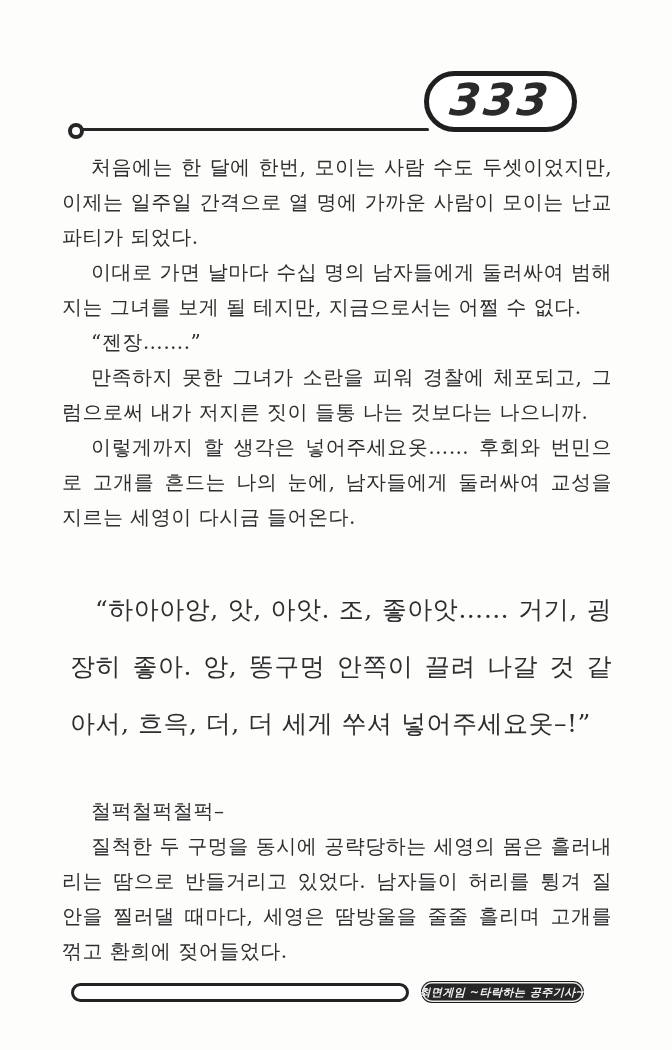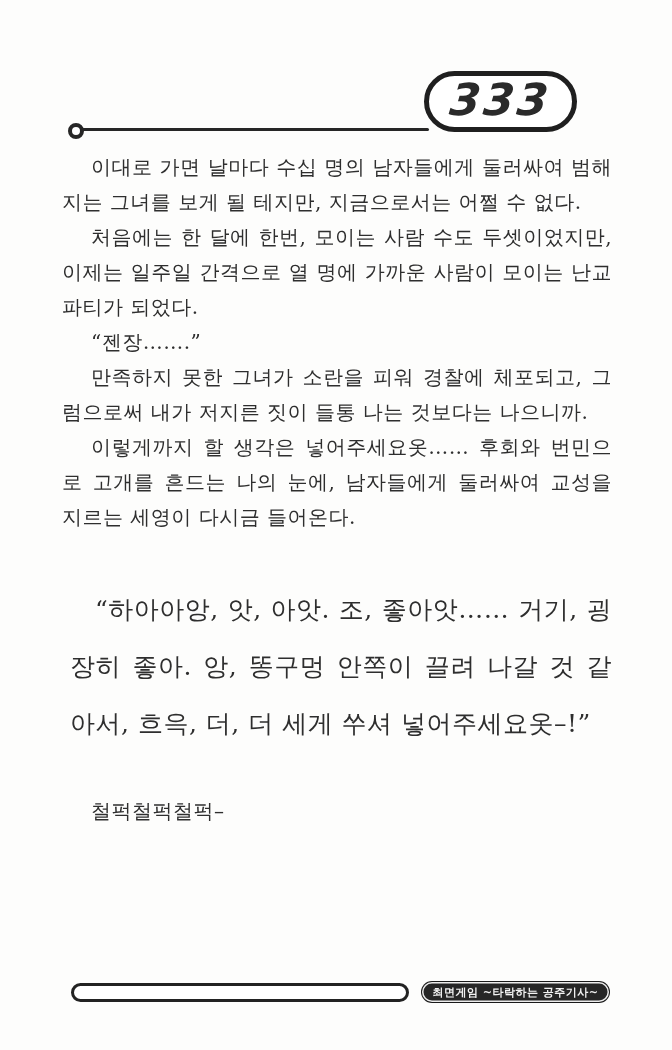--- a/index.html
+++ b/index.html
@@ -98,28 +98,29 @@
     width: 332px;
     height: 13px;
     border: 3px solid #222;
     border-radius: 12px;
     background: #fff;
   }
   .series-badge {
     position: absolute;
     left: 422px;
     top: 982px;
-    width: 187px;
+    width: 161px;
     height: 20px;
     background: #262626;
     border-radius: 10px;
     box-shadow: inset 0 0 0 1.5px #ededed, 0 0 0 1px #1a1a1a;
     display: flex;
     align-items: center;
     justify-content: center;
+    font-style: italic;
   }
   .series-title {
     color: #f2f2f2;
     font-family: "DejaVu Sans", "Liberation Sans", sans-serif;
     font-size: 11px;
     font-weight: bold;
     letter-spacing: 0.5px;
     white-space: nowrap;
     line-height: 1;
   }
@@ -129,29 +130,30 @@
 
 <div class="page">
 
   <span class="ring"></span>
   <span class="rule"></span>
   <div class="page-badge">
     <span class="page-number">333</span>
   </div>
 
   <main class="text-area">
+    <p class="body-text">처음에는 한 달에 한번, 모이는 사람 수도 두셋이었지만, 이제는 일주일 간격으로 열 명에 가까운 사람이 모이는 난교 파티가 되었다.</p>
     <p class="body-text">이대로 가면 날마다 수십 명의 남자들에게 둘러싸여 범해지는 그녀를 보게 될 테지만, 지금으로서는 어쩔 수 없다.</p>
-    <p class="body-text">처음에는 한 달에 한번, 모이는 사람 수도 두셋이었지만, 이제는 일주일 간격으로 열 명에 가까운 사람이 모이는 난교 파티가 되었다.</p>
     <p class="body-text">“젠장…….”</p>
     <p class="body-text">만족하지 못한 그녀가 소란을 피워 경찰에 체포되고, 그럼으로써 내가 저지른 짓이 들통 나는 것보다는 나으니까.</p>
     <p class="body-text">이렇게까지 할 생각은 넣어주세요옷…… 후회와 번민으로 고개를 흔드는 나의 눈에, 남자들에게 둘러싸여 교성을 지르는 세영이 다시금 들어온다.</p>
 
     <p class="dialogue">“하아아앙, 앗, 아앗. 조, 좋아앗…… 거기, 굉장히 좋아. 앙, 똥구멍 안쪽이 끌려 나갈 것 같아서, 흐윽, 더, 더 세게 쑤셔 넣어주세요옷–!”</p>
 
     <p class="body-text">철퍽철퍽철퍽–</p>
+    <p class="body-text">질척한 두 구멍을 동시에 공략당하는 세영의 몸은 흘러내리는 땀으로 반들거리고 있었다. 남자들이 허리를 튕겨 질 안을 찔러댈 때마다, 세영은 땀방울을 줄줄 흘리며 고개를 꺾고 환희에 젖어들었다.</p>
   </main>
 
   <span class="footer-pill"></span>
   <div class="series-badge">
     <span class="series-title">최면게임 ~타락하는 공주기사~</span>
   </div>
 
 </div>
 
 </body></html>

